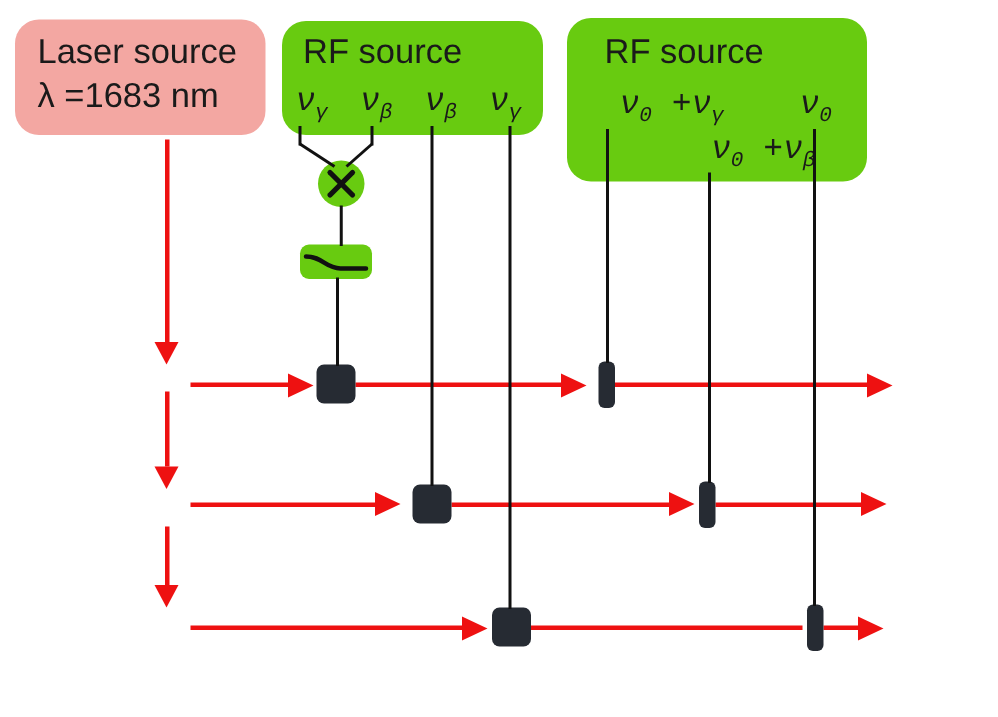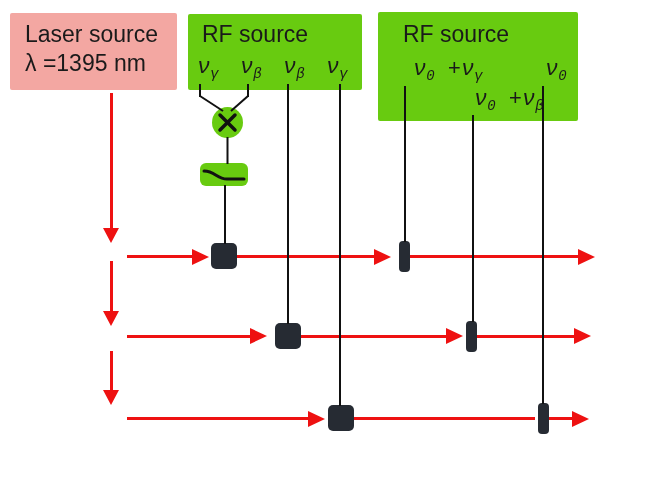--- a/index.html
+++ b/index.html
@@ -3,21 +3,21 @@
 <meta charset="utf-8">
 <style>
   :root{
     --background:#ffffff; --laser-fill:#f3a7a2; --rf-fill:#68cb10;
     --beam-red:#ee1111; --component-dark:#262b33; --line-black:#111111; --text:#1a1a1a;
   }
   html,body{margin:0;padding:0;background:var(--background);}
   .canvas{position:relative;width:665px;height:478px;background:var(--background);
           font-family:"Liberation Sans",sans-serif;color:var(--text);overflow:hidden;}
   .box{position:absolute;box-sizing:border-box;}
-  .src-box{border-radius:2px;}
+  .src-box{border-radius:16px;}
   .laser{left:10px;top:13px;width:167px;height:77px;background:var(--laser-fill);padding:7px 0 0 15px;}
   .rf1{left:188px;top:14px;width:174px;height:76px;background:var(--rf-fill);padding:6px 0 0 14px;}
   .rf2{left:378px;top:12px;width:200px;height:109px;background:var(--rf-fill);padding:8px 0 0 25px;}
   .box-title{font-size:23px;line-height:28px;}
   .wavelength{font-size:23px;line-height:30px;}
   .nu{position:absolute;font-family:Liberation Mono, monospace;
       font-style:italic;font-size:22px;line-height:24px;white-space:nowrap;}
   .nu sub{font-size:14px;line-height:0;}
   .darkbox{position:absolute;background:var(--component-dark);z-index:3;}
   .aom{width:26px;height:26px;border-radius:5px;}
@@ -60,21 +60,21 @@
   <div class="ah-r" style="left:574px;top:328px;"></div>
 
   <div class="redseg" style="left:127px;top:417px;width:181px;height:3px;"></div>
   <div class="ah-r" style="left:308px;top:410.5px;"></div>
   <div class="redseg" style="left:354px;top:417px;width:181px;height:3px;"></div>
   <div class="redseg" style="left:549px;top:417px;width:23px;height:3px;"></div>
   <div class="ah-r" style="left:572px;top:410.5px;"></div>
 
   <div class="box src-box laser">
     <div class="box-title">Laser source</div>
-    <div class="wavelength">λ =1395 nm</div>
+    <div class="wavelength">λ =1683 nm</div>
   </div>
 
   <div class="box src-box rf1">
     <div class="box-title">RF source</div>
     <div class="nu" style="left:9px;top:42px;">
       <span>ν</span><sub>γ</sub>
     </div>
     <div class="nu" style="left:52px;top:42px;">
       <span>ν</span><sub>β</sub>
     </div>
@@ -84,21 +84,21 @@
     <div class="nu" style="left:138px;top:42px;">
       <span>ν</span><sub>γ</sub>
     </div>
   </div>
 
   <div class="box src-box rf2">
     <div class="box-title">RF source</div>
     <div class="nu" style="left:35px;top:46px;">
       <span>ν</span><sub>0</sub><span> +ν</span><sub>γ</sub>
     </div>
-    <div class="nu" style="left:167px;top:46px;">
+    <div class="nu" style="left:155px;top:46px;">
       <span>ν</span><sub>0</sub>
     </div>
     <div class="nu" style="left:96px;top:76px;">
       <span>ν</span><sub>0</sub><span> +ν</span><sub>β</sub>
     </div>
   </div>
 
   <div class="mixer">
     <svg width="31" height="31" viewBox="0 0 31 31">
       <line x1="8" y1="8" x2="23" y2="23" stroke="#111111" stroke-width="3.5" stroke-linecap="round"></line>

